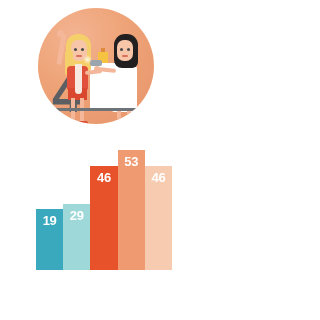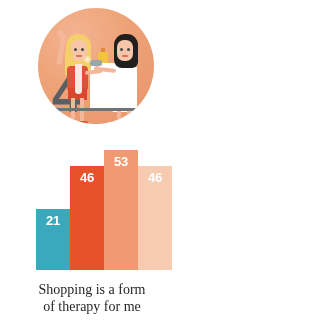--- a/index.html
+++ b/index.html
@@ -469,42 +469,40 @@
       <div class="spray-mist"></div>
 
       <div class="floor-line"></div>
     </div>
   </div>
 
   <div class="chart">
     <div class="bars" id="bars-container">
         <div class="bar">
           <div class="bar-fill" style="height: 61px; background: rgb(58, 169, 189);">
-            <div class="bar-value" style="color: rgb(255, 255, 255);">21</div>
+            <div class="bar-value" style="color: rgb(255, 255, 255);">19</div>
+          </div>
+        </div>
+        <div class="bar">
+          <div class="bar-fill" style="height: 66px; background: rgb(158, 216, 216);">
+            <div class="bar-value" style="color: rgb(255, 255, 255);">29</div>
           </div>
         </div>
         <div class="bar">
           <div class="bar-fill" style="height: 104px; background: rgb(232, 82, 42);">
             <div class="bar-value" style="color: rgb(255, 255, 255);">46</div>
           </div>
         </div>
         <div class="bar">
           <div class="bar-fill" style="height: 120px; background: rgb(240, 154, 113);">
             <div class="bar-value" style="color: rgb(255, 255, 255);">53</div>
           </div>
         </div>
         <div class="bar">
           <div class="bar-fill" style="height: 104px; background: rgb(247, 203, 176);">
             <div class="bar-value" style="color: rgb(255, 255, 255);">46</div>
           </div>
         </div>
       </div>
   </div>
 
-  <div class="caption">
-    <div class="caption-text">
-      <span>Shopping is a form</span>
-      <br>
-      <span>of therapy for me</span>
-    </div>
-  </div>
 
 </div>
 
 </body></html>

